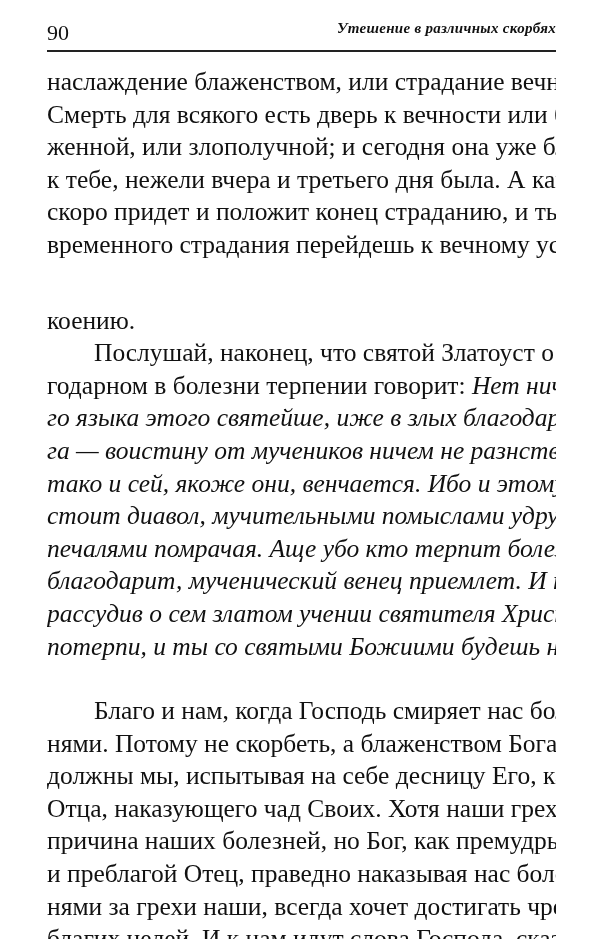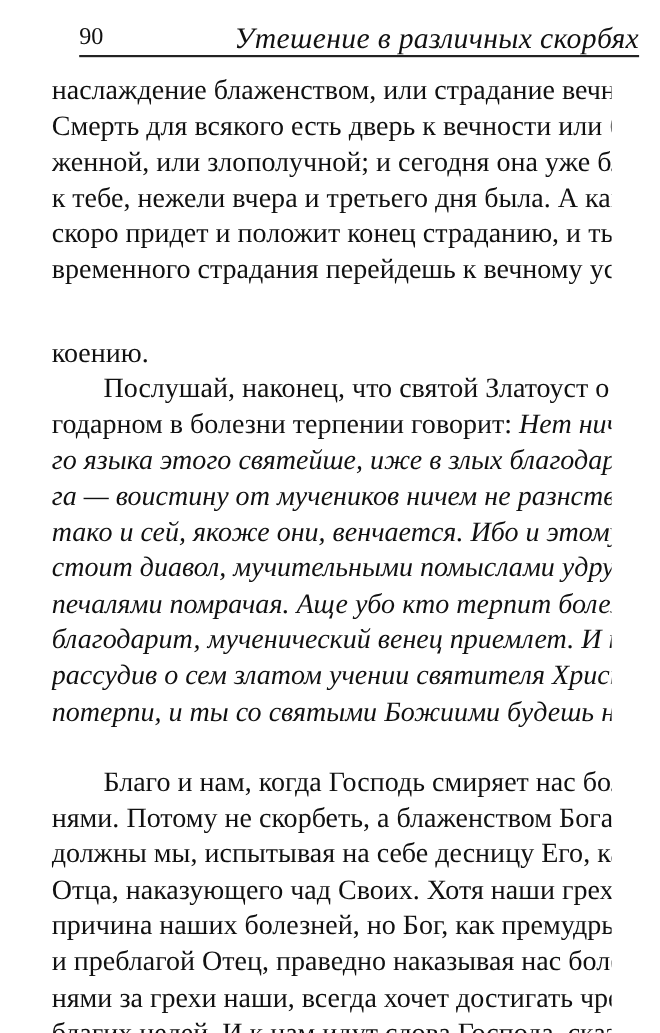--- a/index.html
+++ b/index.html
@@ -1,22 +1,22 @@
 <!DOCTYPE html>
 <html><head>
 <meta charset="utf-8">
 <style>
   html, body { margin: 0; padding: 0; background: #ffffff; }
   body { width: 600px; height: 939px; position: relative; overflow: hidden;
          font-family: "Liberation Serif", "DejaVu Serif", serif; color: #111; }
   .header { position: absolute; left: 47px; top: 18px; width: 509px; height: 32px;
-            border-bottom: 2px solid #222; margin-left: 25px; }
+            border-bottom: 2px solid #222; }
   .page-num { position: absolute; left: 0; top: 2px; font-size: 22px; }
-  .running-title { position: absolute; right: 0; top: 2px; font-size: 27px;
-                   font-style: italic; font-weight: normal; letter-spacing: 0.3px; text-align: center; }
+  .running-title { position: absolute; right: 0; top: 2px; font-size: 15px;
+                   font-style: italic; font-weight: bold; letter-spacing: 0.3px; text-align: center; }
   .body { position: absolute; left: 47px; top: 66px; width: 509px; }
   .line { height: 32.6px; line-height: 32.6px; font-size: 25.5px; white-space: nowrap;
           text-align: justify; text-align-last: justify; overflow: hidden; }
   .line.last { text-align-last: left; margin-top: 43px; }
   .line.indent { padding-left: 47px; }
   .line.gap { margin-top: 32px; }
   .it { font-style: italic; }
 </style>
 </head>
 <body>

